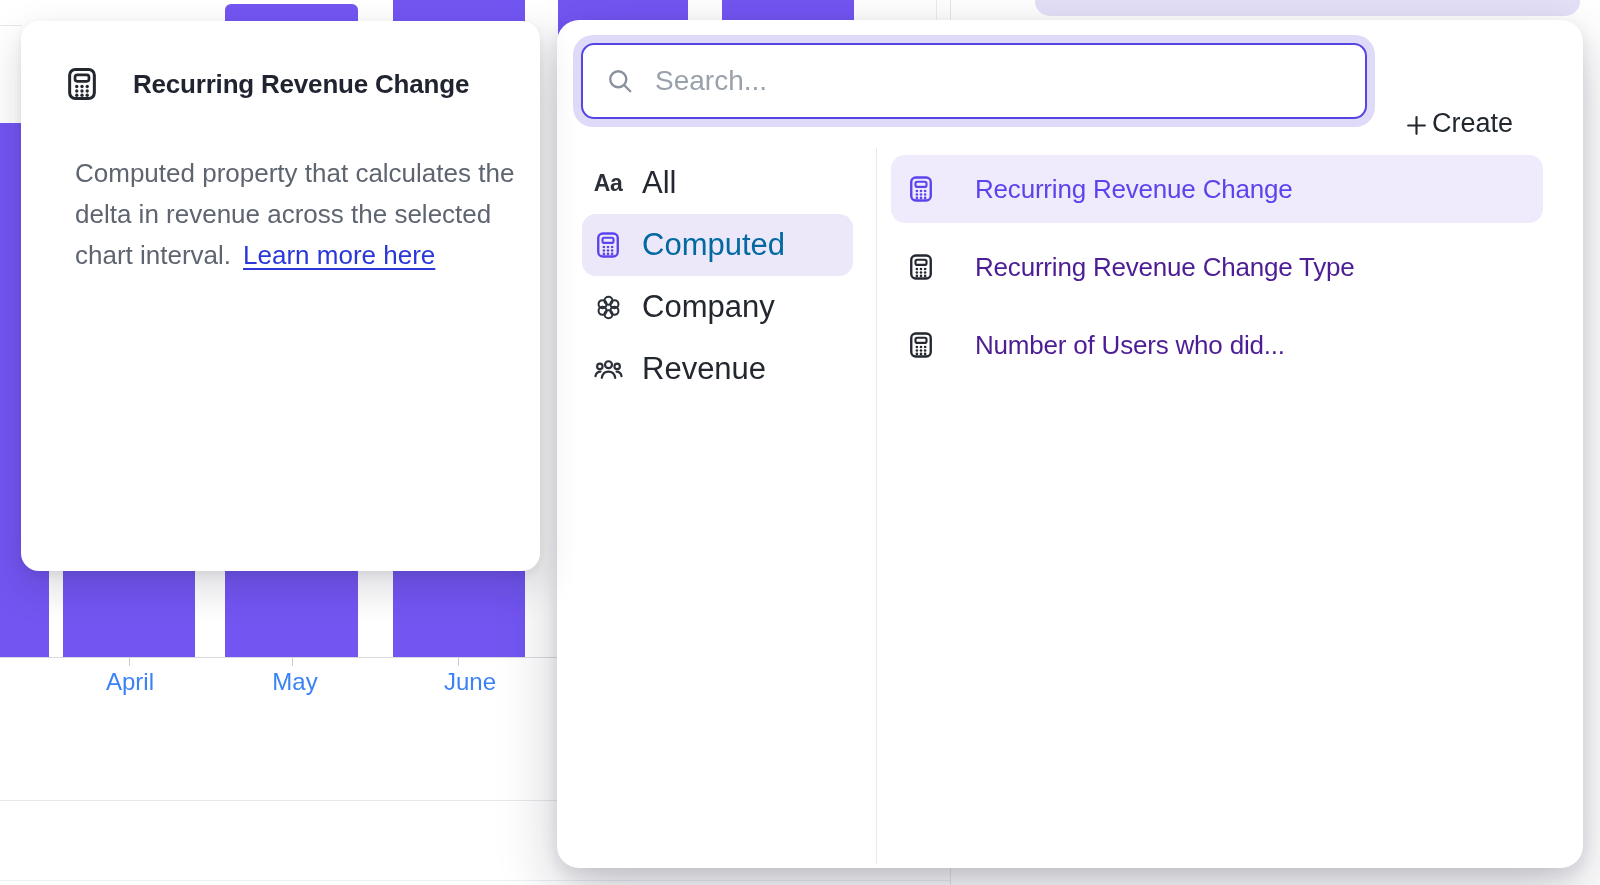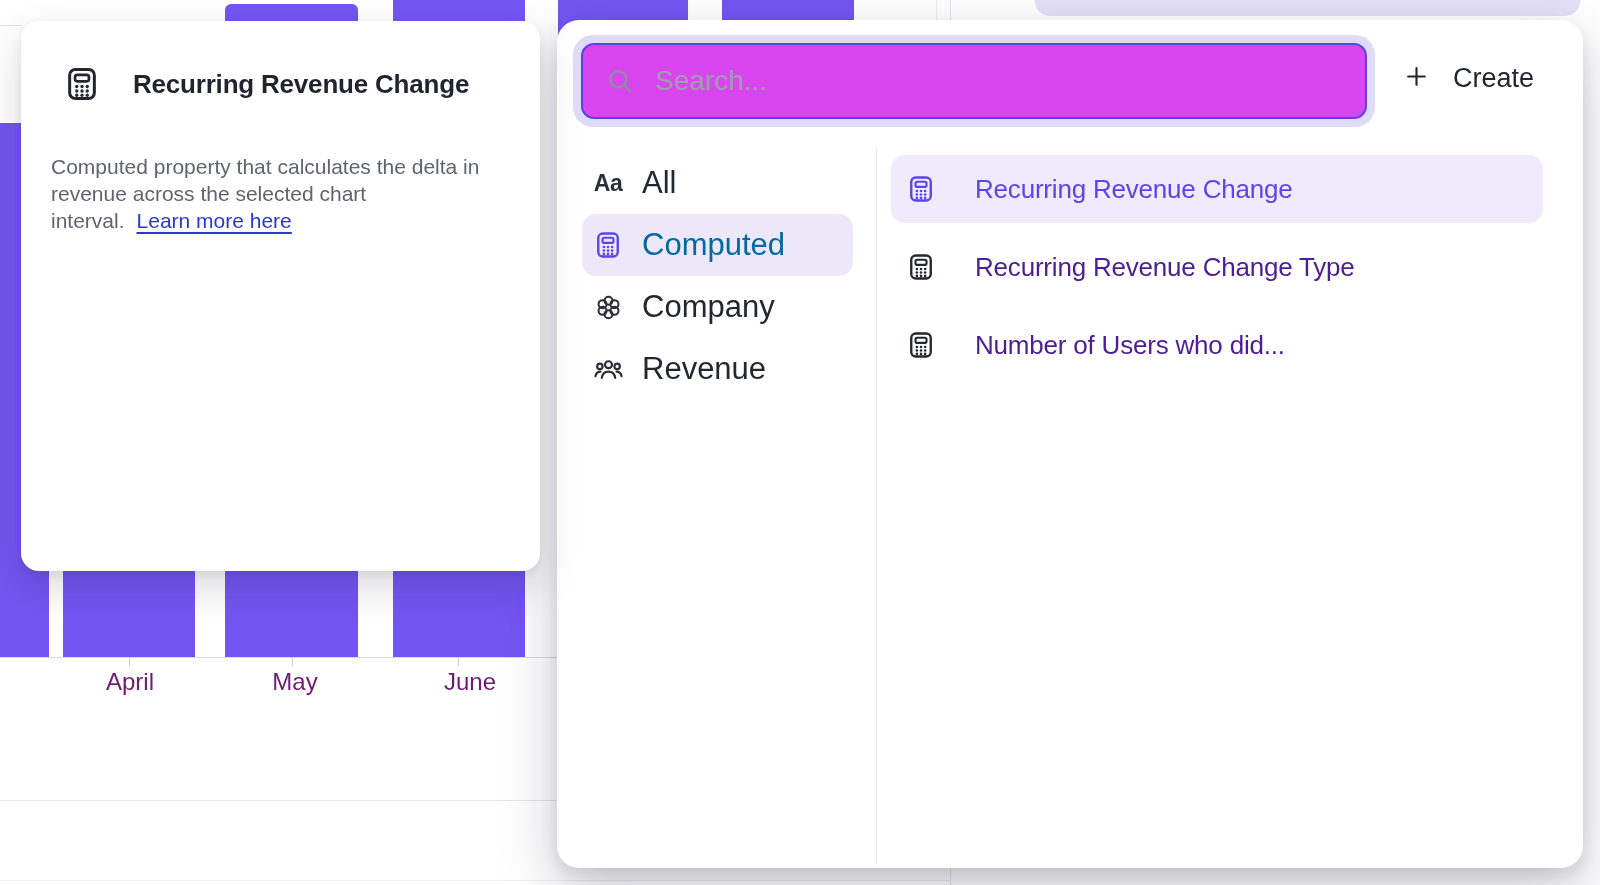--- a/index.html
+++ b/index.html
@@ -6,47 +6,47 @@
   html,body { width:1600px; height:885px; }
   body { font-family:"Liberation Sans", sans-serif; background:#fff; }
   .screen { position:relative; width:1600px; height:885px; overflow:hidden; background:#fff; }
 
   
   .bg-line { position:absolute; background:#E7E8EC; z-index:0; }
   .bar { position:absolute; background:#7355F1; z-index:1; }
   .bar.rounded-top { border-radius:6px 6px 0 0; }
   .axis-line { position:absolute; left:0; top:657px; width:950px; height:1px; background:#D8DADD; z-index:1; }
   .tick { position:absolute; top:657px; width:1px; height:9px; background:#C9CCD1; z-index:1; }
-  .month-label { position:absolute; top:668px; transform:translateX(-50%); font-size:24px; color:#701a75; z-index:1; }
+  .month-label { position:absolute; top:668px; transform:translateX(-50%); font-size:24px; color:#3b82f6; z-index:1; }
 
   
   .bg-pill { position:absolute; left:1035px; top:-17px; width:545px; height:33px; border-radius:15px; background:#E4E0F8; z-index:1; }
 
   
   .tooltip-card { position:absolute; left:21px; top:21px; width:519px; height:550px; background:#fff;
     border-radius:18px; z-index:6;
     box-shadow:0 3px 8px rgba(18,20,45,.07), 0 16px 40px rgba(18,20,45,.16); }
   .tooltip-head { position:absolute; left:42px; top:44px; display:flex; align-items:center; gap:32px; }
   .tooltip-title { font-size:26px; font-weight:700; color:#1F2430; letter-spacing:-0.2px; }
-  .tooltip-desc { position:absolute; left:30px; top:132px; width:456px; font-size:21px; line-height:27px; color:#5E6570; }
+  .tooltip-desc { position:absolute; left:54px; top:132px; width:456px; font-size:26px; line-height:41px; color:#5E6570; }
   .tooltip-desc a { color:#2937D8; text-decoration:underline; text-underline-offset:4px; margin-left:12px; }
 
   
   .panel { position:absolute; left:557px; top:20px; width:1026px; height:848px; background:#fff;
     border-radius:22px; z-index:5;
     box-shadow:0 6px 16px rgba(18,20,45,.10), 0 24px 60px rgba(18,20,45,.22); }
 
   .search-halo { position:absolute; left:16px; top:15px; width:802px; height:92px; border-radius:20px; background:#DFDAF7; }
-  .search-box { position:absolute; left:8px; top:8px; width:786px; height:76px; background:#d946ef;
+  .search-box { position:absolute; left:8px; top:8px; width:786px; height:76px; background:#ffffff;
     border:2px solid #5545E2; border-radius:13px; display:flex; align-items:center; gap:20px; padding:0 22px; }
   .search-box input { border:none; outline:none; flex:1; font-family:"Liberation Sans", sans-serif;
     font-size:28px; color:#2A2F38; background:transparent; }
   .search-box input::placeholder { color:#99A1AB; }
 
-  .create-btn { position:absolute; left:836px; top:43px; height:76px; display:flex; align-items:flex-start; gap:23px;
+  .create-btn { position:absolute; left:836px; top:43px; height:76px; display:flex; align-items:flex-end; gap:2px;
     padding:0 10px; background:none; border:none; cursor:pointer; }
   .create-btn .label { font-family:"Liberation Sans", sans-serif; font-size:27px; font-weight:500; color:#22262E; }
 
   .v-divider { position:absolute; left:319px; top:128px; height:716px; width:1px; background:#E7E8EB; }
 
   .cat-col { position:absolute; left:25px; top:132px; width:271px; }
   .cat-row { height:62px; display:flex; align-items:center; gap:18px; padding-left:10px; border-radius:14px; cursor:pointer; }
   .cat-row .ic { width:32px; display:flex; justify-content:center; align-items:flex-end; color:#2A2F38; }
   .cat-row .label { font-size:31px; font-weight:500; color:#23272F; }
   .cat-row.selected { background:#ECE8FA; }

